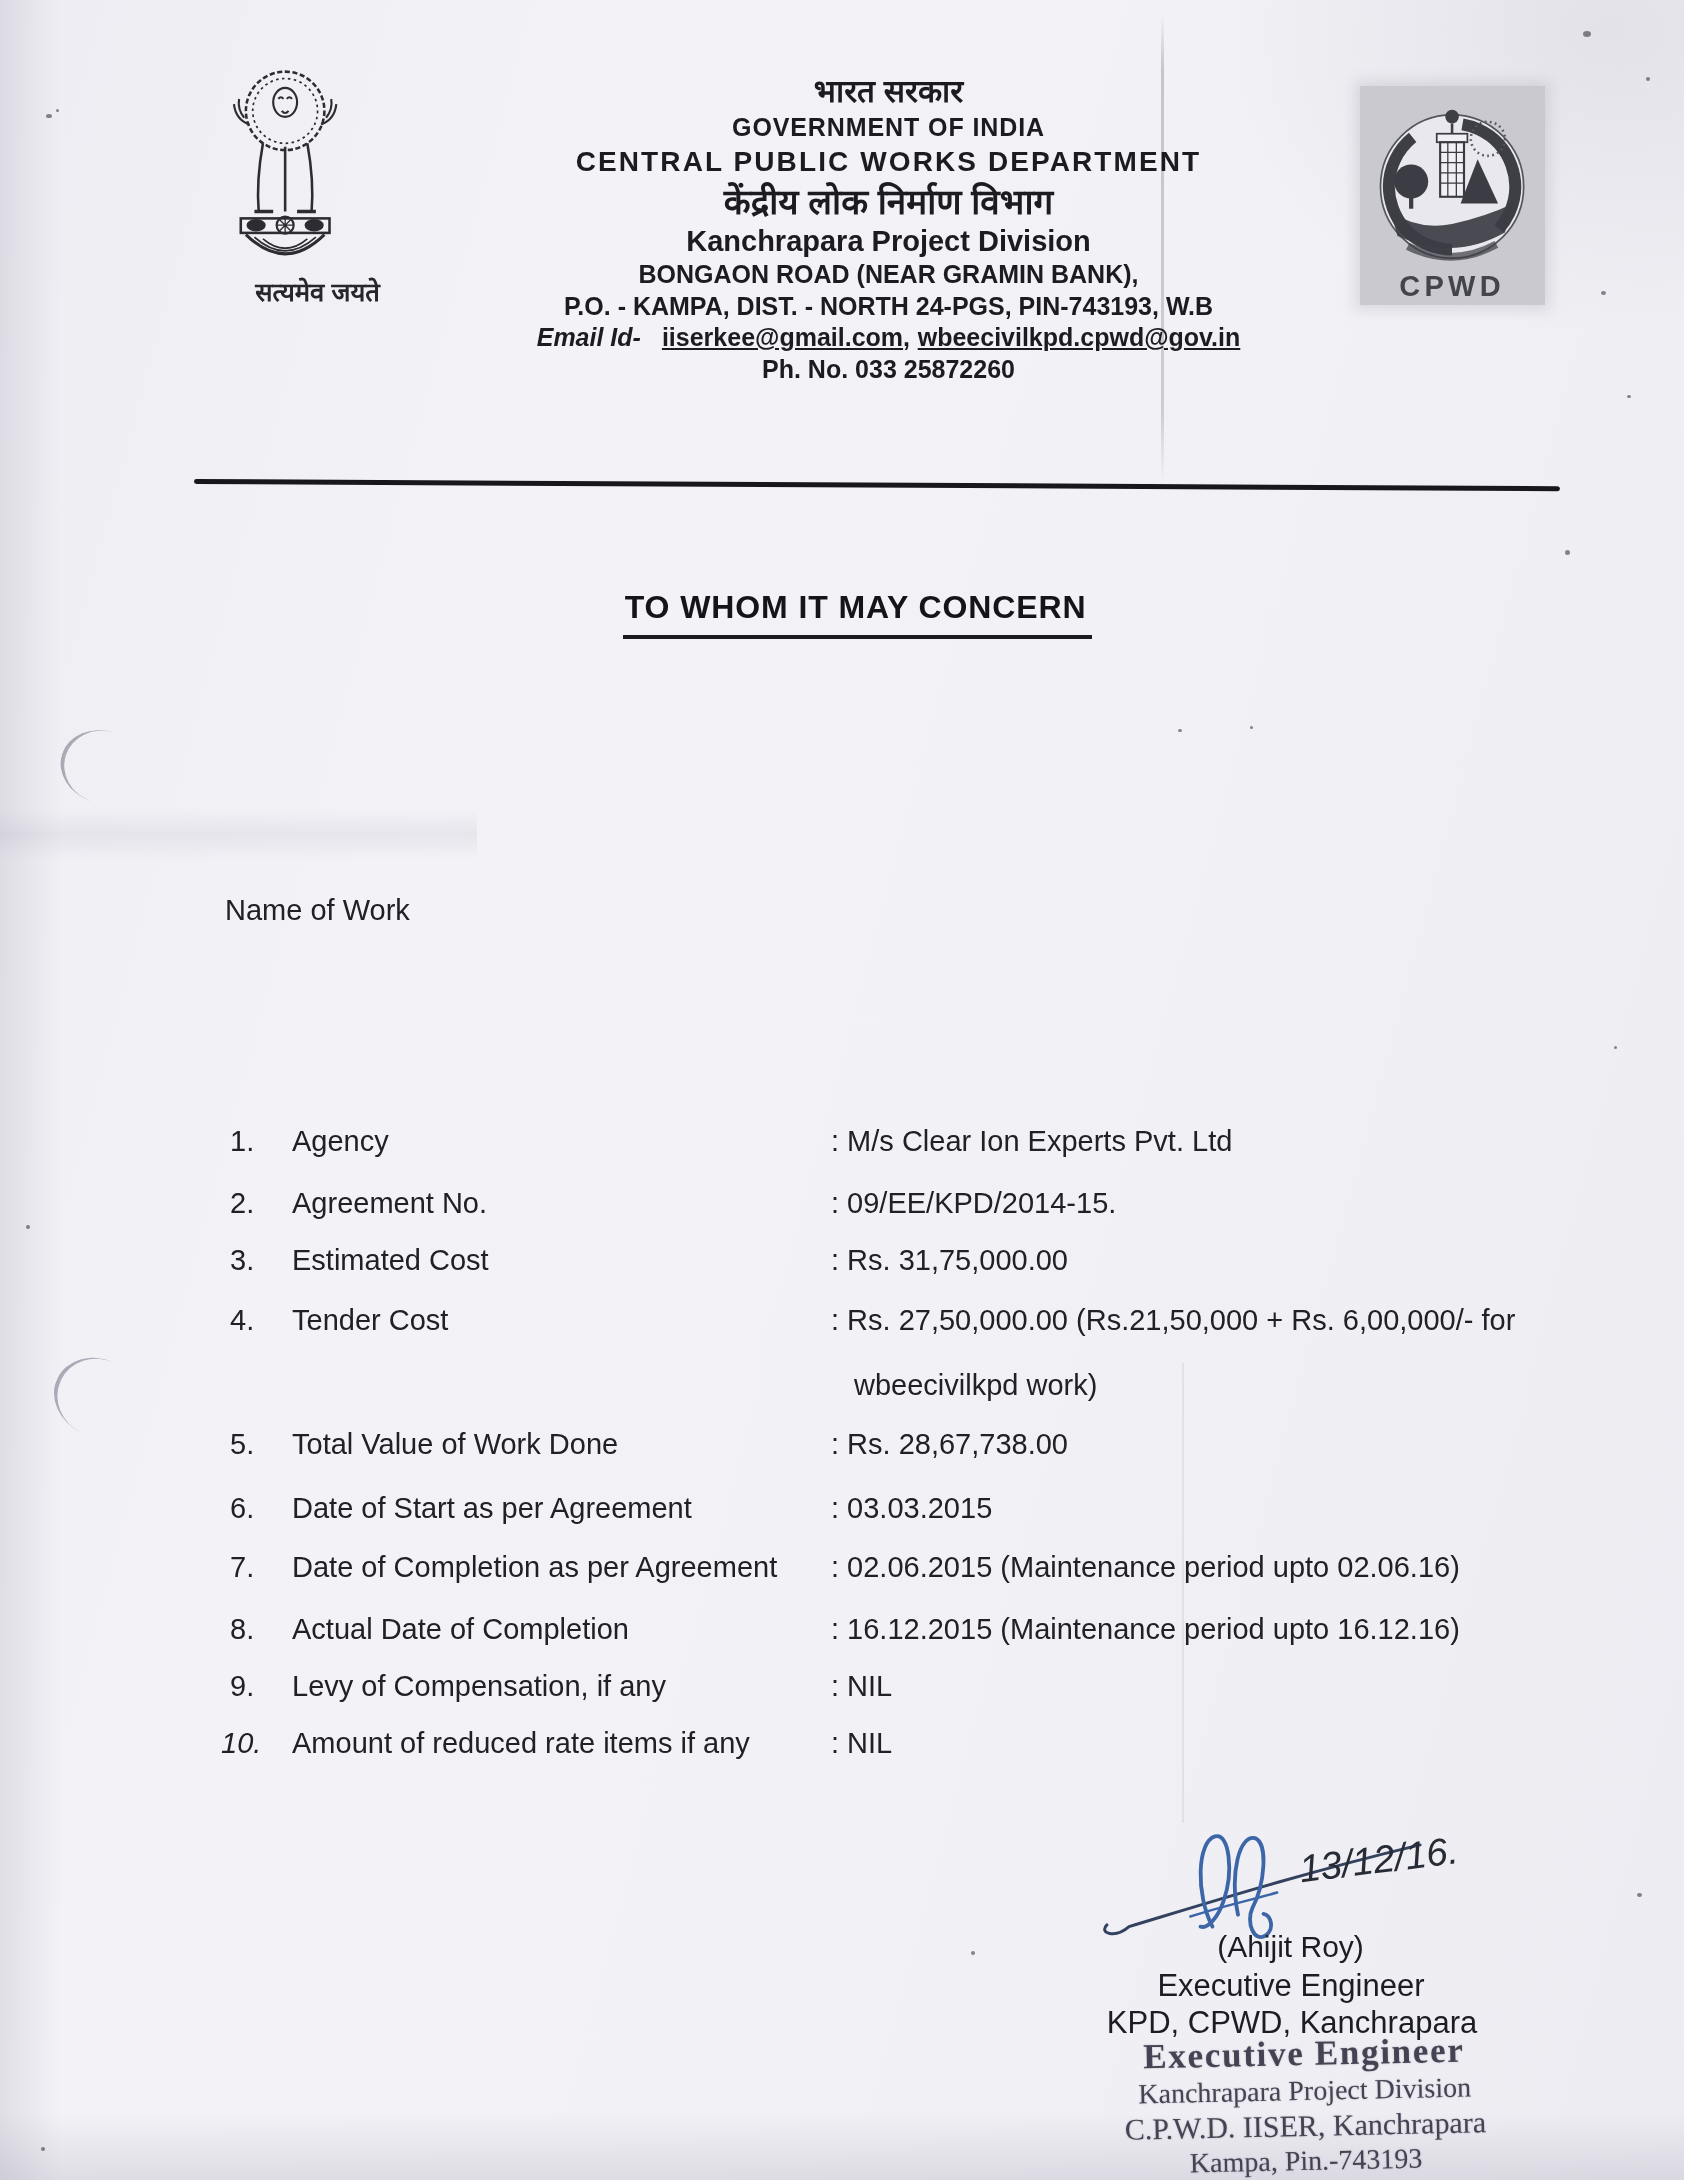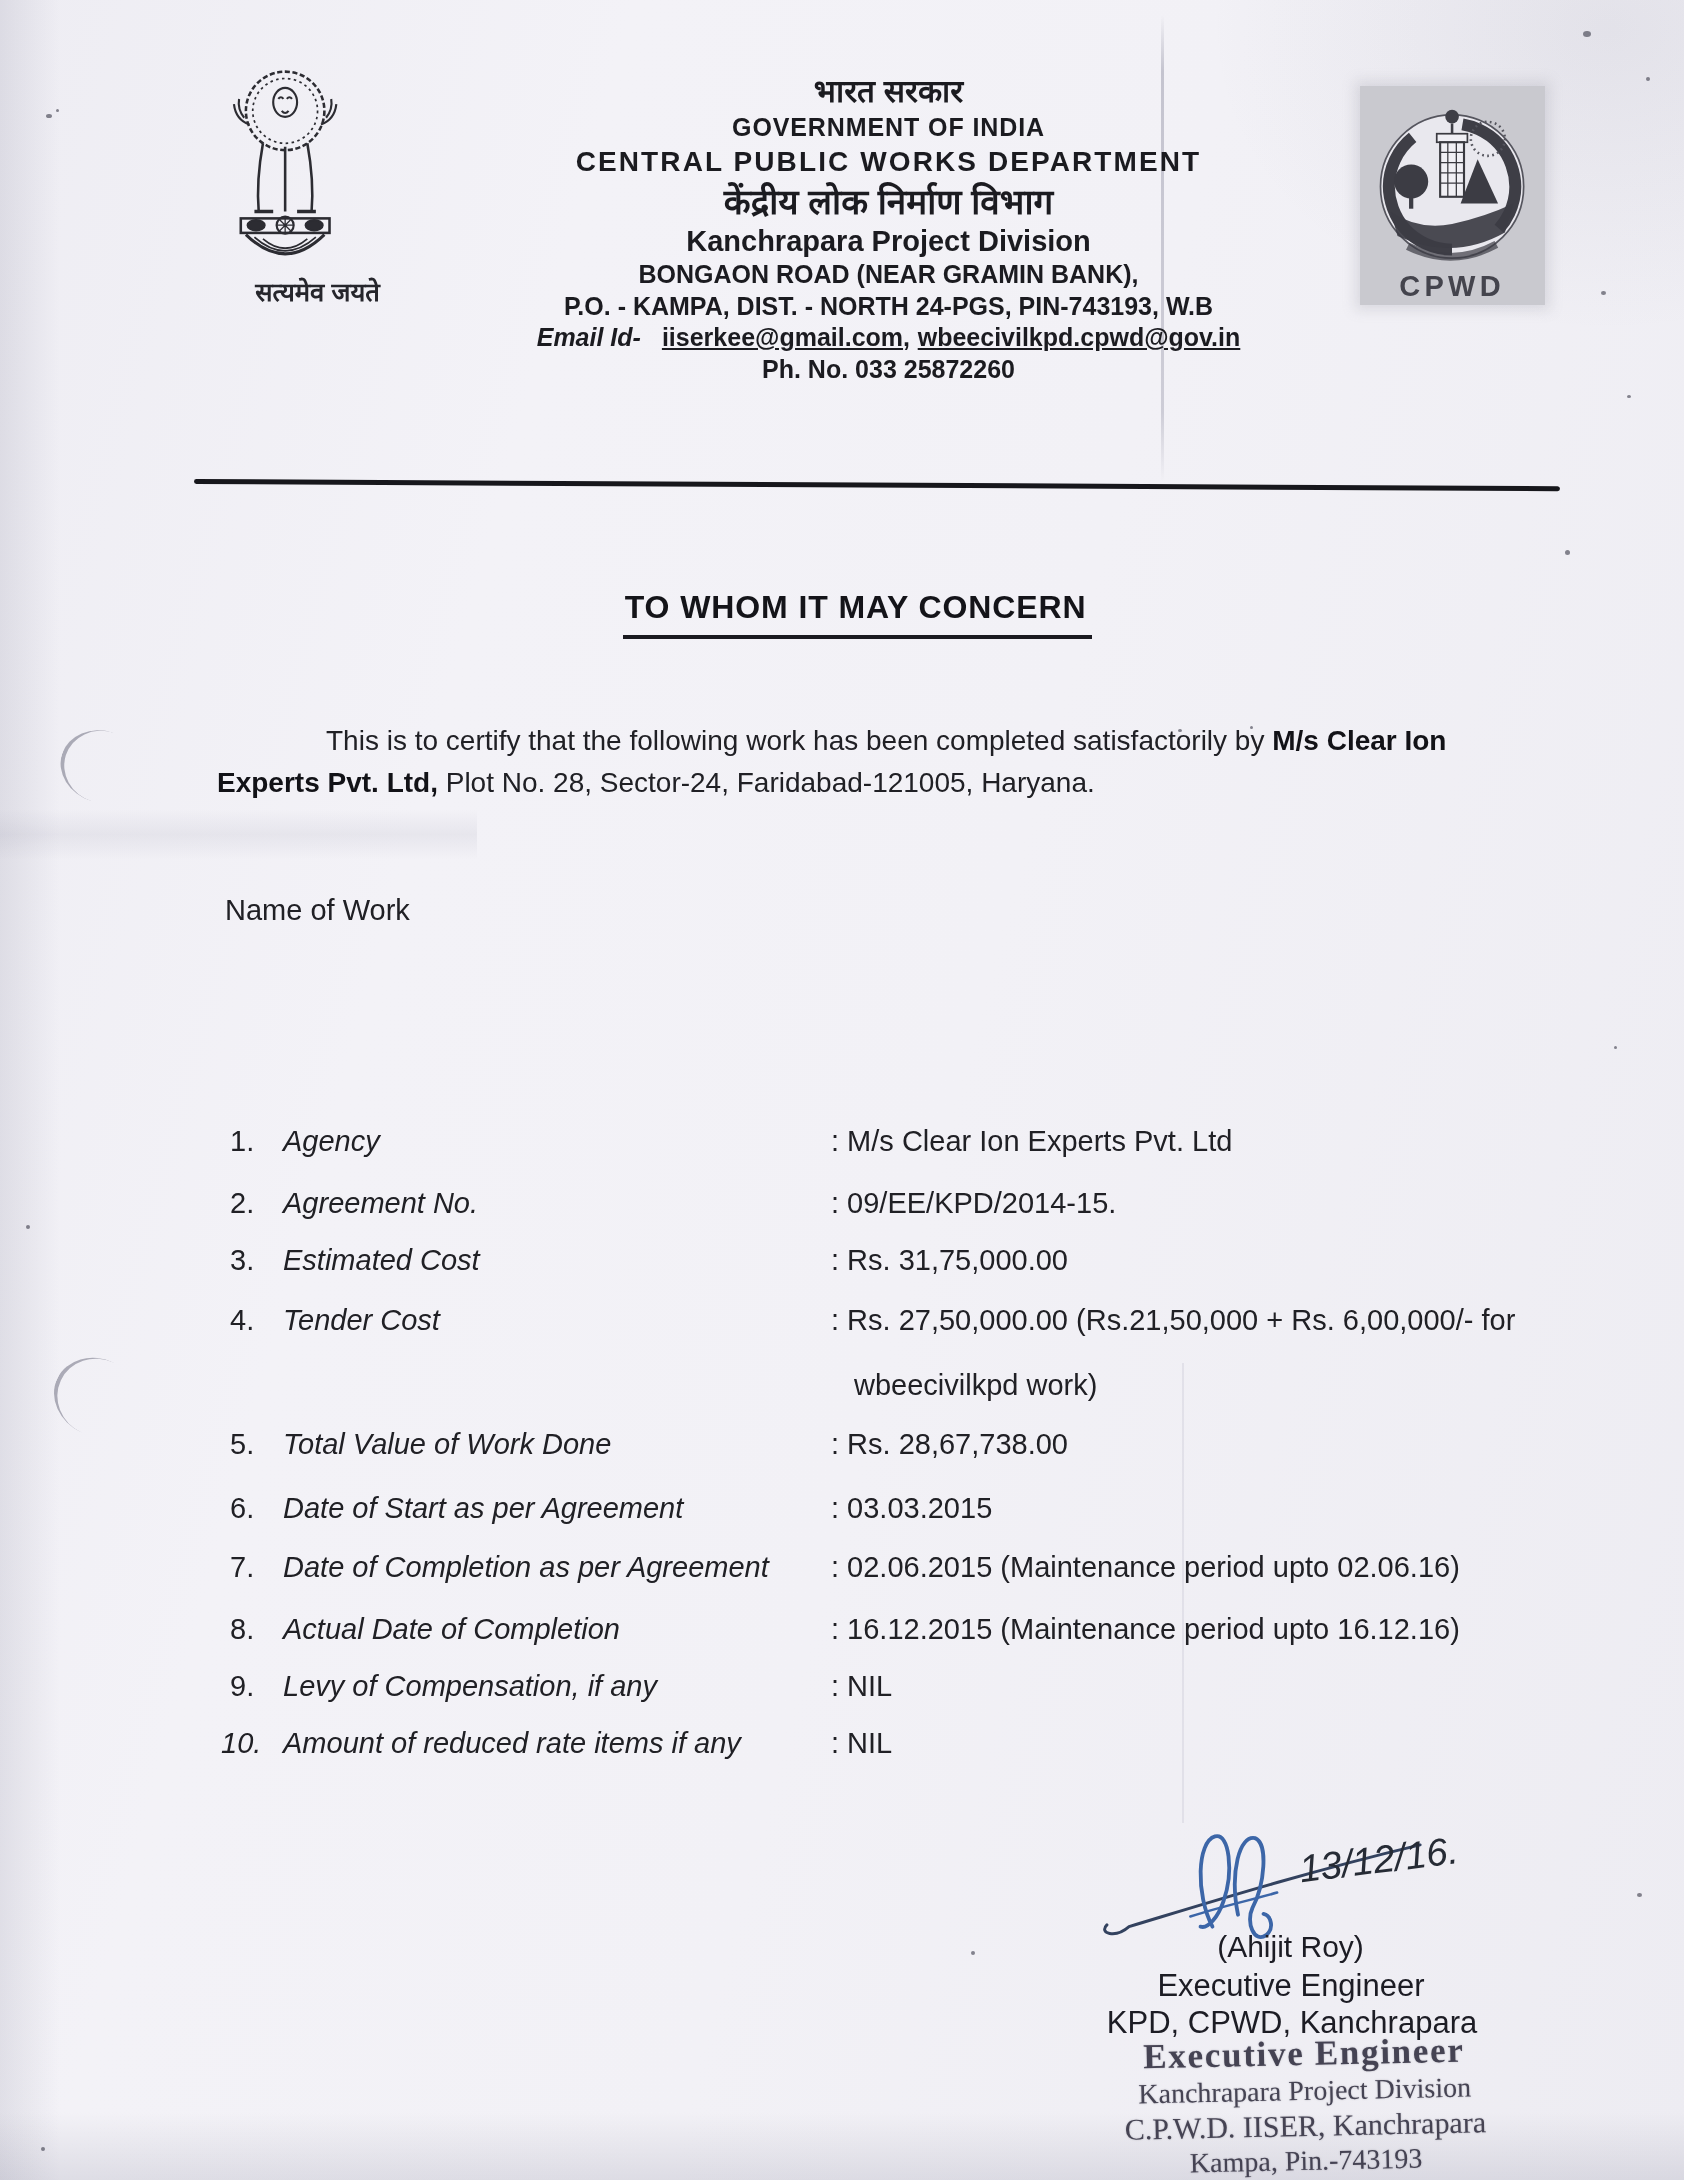--- a/index.html
+++ b/index.html
@@ -38,21 +38,21 @@
   .rule{left:194px;top:479px;width:1366px;height:5.1px;background:#17171c;border-radius:2.6px;transform:rotate(0.3deg);transform-origin:left center;}
   
   .title{left:623px;top:589px;font-size:32px;font-weight:bold;letter-spacing:0.9px;color:#141419;
          border-bottom:4.3px solid #1a1a20;padding:0 5.1px 8.5px 1.7px;}
   .intro{left:217px;top:720px;width:1339px;font-size:28px;line-height:42px;text-indent:109px;color:#202025;}
   .intro b{color:#121217;}
   .now-label{left:225px;top:894px;font-size:29px;color:#202025;}
   .now-value{left:831px;top:893px;width:727px;font-size:28px;line-height:41px;text-align:justify;color:#202025;}
   .row{left:0;width:1685px;font-size:29px;color:#202025;}
   .row .num{position:absolute;left:230px;}
-  .row .lab{position:absolute;left:283px;font-style:italic;}
+  .row .lab{position:absolute;left:292px;}
   .row .val{position:absolute;left:831px;width:758px;}
   .row .num10{left:221px;font-style:italic;}
   .val2{left:854px;font-size:29px;color:#202025;}
   
   .sig-svg{left:1095px;top:1814px;}
   .sig-name{left:1150px;top:1930px;width:281px;text-align:center;font-size:30px;color:#1c1c24;}
   .sig-desig{left:1129px;top:1968px;width:324px;text-align:center;font-size:31px;color:#1c1c24;}
   .sig-office{left:1092px;top:2005px;width:400px;text-align:center;font-size:31px;color:#1c1c24;}
   .stamp{left:1075px;top:2034px;width:460px;text-align:center;transform:rotate(-1.2deg);
          font-family:"Liberation Serif","DejaVu Serif",serif;color:rgba(60,58,74,.92);
@@ -141,21 +141,20 @@
       <path d="M36,148 q34,22 72,14 q38,-8 72,-24 l-10,34 q-60,34 -126,4 z" fill="#3c3c44" opacity=".92"></path>
       <path d="M56,188 q52,26 104,-2" stroke="#3c3c44" stroke-width="9" fill="none" opacity=".7"></path>
       <text x="108" y="246" text-anchor="middle" font-family="Liberation Sans, sans-serif" font-size="34" font-weight="bold" letter-spacing="5" fill="#44444d">CPWD</text>
     </svg>
   </div>
 
   <div class="abs rule"></div>
 
   <div class="abs title">TO WHOM IT MAY CONCERN</div>
 
-  <div class="abs intro"><span>This is to certify that the following work has been completed satisfactorily by </span><b>M/s Clear Ion Experts Pvt. Ltd,</b><span> Plot No. 28, Sector-24, Faridabad-121005, Haryana.</span></div>
 
   <div class="abs now-label">Name of Work</div>
 
   <div class="abs row" style="top:1125px;">
     <span class="num">1.</span>
     <span class="lab">Agency</span>
     <span class="val">: M/s Clear Ion Experts Pvt. Ltd</span>
   </div>
   <div class="abs row" style="top:1187px;">
     <span class="num">2.</span>

